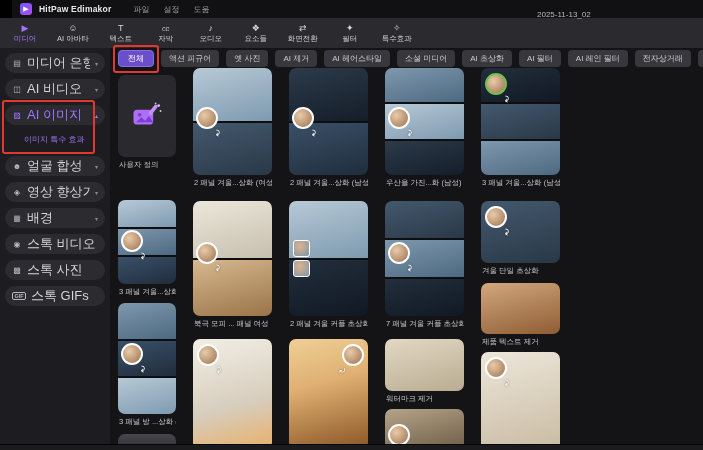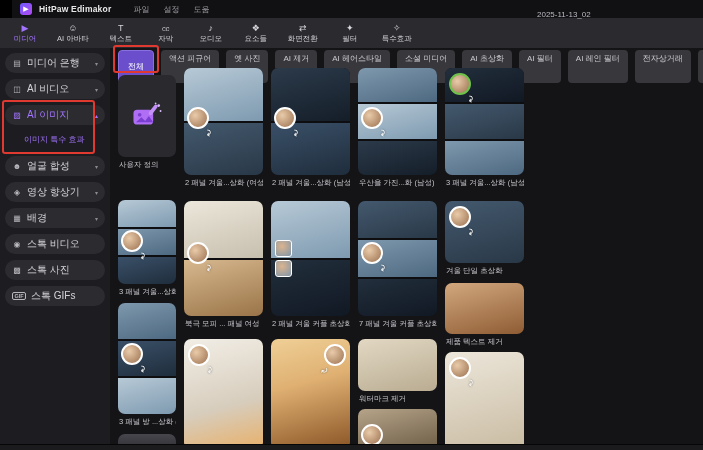--- a/index.html
+++ b/index.html
@@ -22,35 +22,35 @@
   .tb-item{display:flex;flex-direction:column;align-items:center;gap:1px;cursor:pointer;min-width:26px;}
   .tb-icon{font-size:9px;line-height:10px;color:#d8d8dc;}
   .tb-label{font-size:7.5px;color:#cfcfd4;white-space:nowrap;}
   .tb-item.active .tb-icon,.tb-item.active .tb-label{color:#a374ff;}
   
   .sidebar{position:absolute;left:0;top:48px;width:110px;height:396px;background:#1d1d21;
            padding-top:5px;box-sizing:border-box;z-index:3;}
   .sb-pill{width:100px;height:20px;margin:0 0 6px 5px;background:#2b2b30;border-radius:11px;
            display:flex;align-items:center;padding:0 7px;box-sizing:border-box;gap:5px;cursor:pointer;}
   .sb-icon{font-size:8px;color:#b8b8be;width:10px;text-align:center;flex:0 0 auto;}
-  .sb-label{font-size:10px;color:#d4d4d9;white-space:nowrap;overflow:hidden;flex:1;}
+  .sb-label{font-size:13px;color:#d4d4d9;white-space:nowrap;overflow:hidden;flex:1;}
   .sb-chev{font-size:6px;color:#8a8a90;flex:0 0 auto;}
   .sb-pill.active .sb-label,.sb-pill.active .sb-icon,.sb-pill.active .sb-chev{color:#a374ff;}
   .sb-sub{margin:2px 0 8px 0;}
   .sb-subitem{font-size:8px;color:#c7c7cc;padding:3px 0 3px 24px;cursor:pointer;white-space:nowrap;}
   .sb-subitem.active{color:#a374ff;}
   .gif-glyph{font-size:5.5px;font-weight:bold;border:1px solid #b8b8be;border-radius:2px;padding:0 1px;}
   
   .main{position:absolute;left:110px;top:48px;width:593px;height:396px;background:#141417;z-index:1;}
   .filterbar{position:absolute;left:118px;top:50px;display:flex;gap:7px;z-index:2;}
   .f-pill{background:#37373c;border-radius:4px;color:#c9c9ce;font-size:8px;padding:3px 8px;
           white-space:nowrap;cursor:pointer;}
-  .f-pill.active{background:#6a4ecb;border:1px solid #8a6fe0;color:#fff;padding:10px 9px;}
-  
-  .grid{position:absolute;left:118px;top:68px;width:496px;height:376px;display:flex;gap:8px;
+  .f-pill.active{background:#6a4ecb;border:1px solid #8a6fe0;color:#fff;padding:2px 9px;}
+  
+  .grid{position:absolute;left:118px;top:68px;width:496px;height:376px;display:flex;gap:17px;
         overflow:hidden;z-index:2;}
   .gcol{display:flex;flex-direction:column;flex:0 0 auto;}
   .card{position:relative;border-radius:7px;overflow:hidden;background:#0e0e10;display:flex;
         flex-direction:column;gap:2px;cursor:pointer;flex:0 0 auto;}
   .panel{flex:1;}
   .card-label{font-size:7.5px;color:#c6c6cb;padding:3px 1px 2px 1px;white-space:nowrap;overflow:hidden;flex:0 0 auto;}
   .custom-card{background:#29292e;align-items:center;justify-content:center;}
   
   .p-snowlight{background:linear-gradient(165deg,#b7c9d6,#7e9ab0);}
   .p-snowmid{background:linear-gradient(165deg,#7e98ad,#4d6981);}

